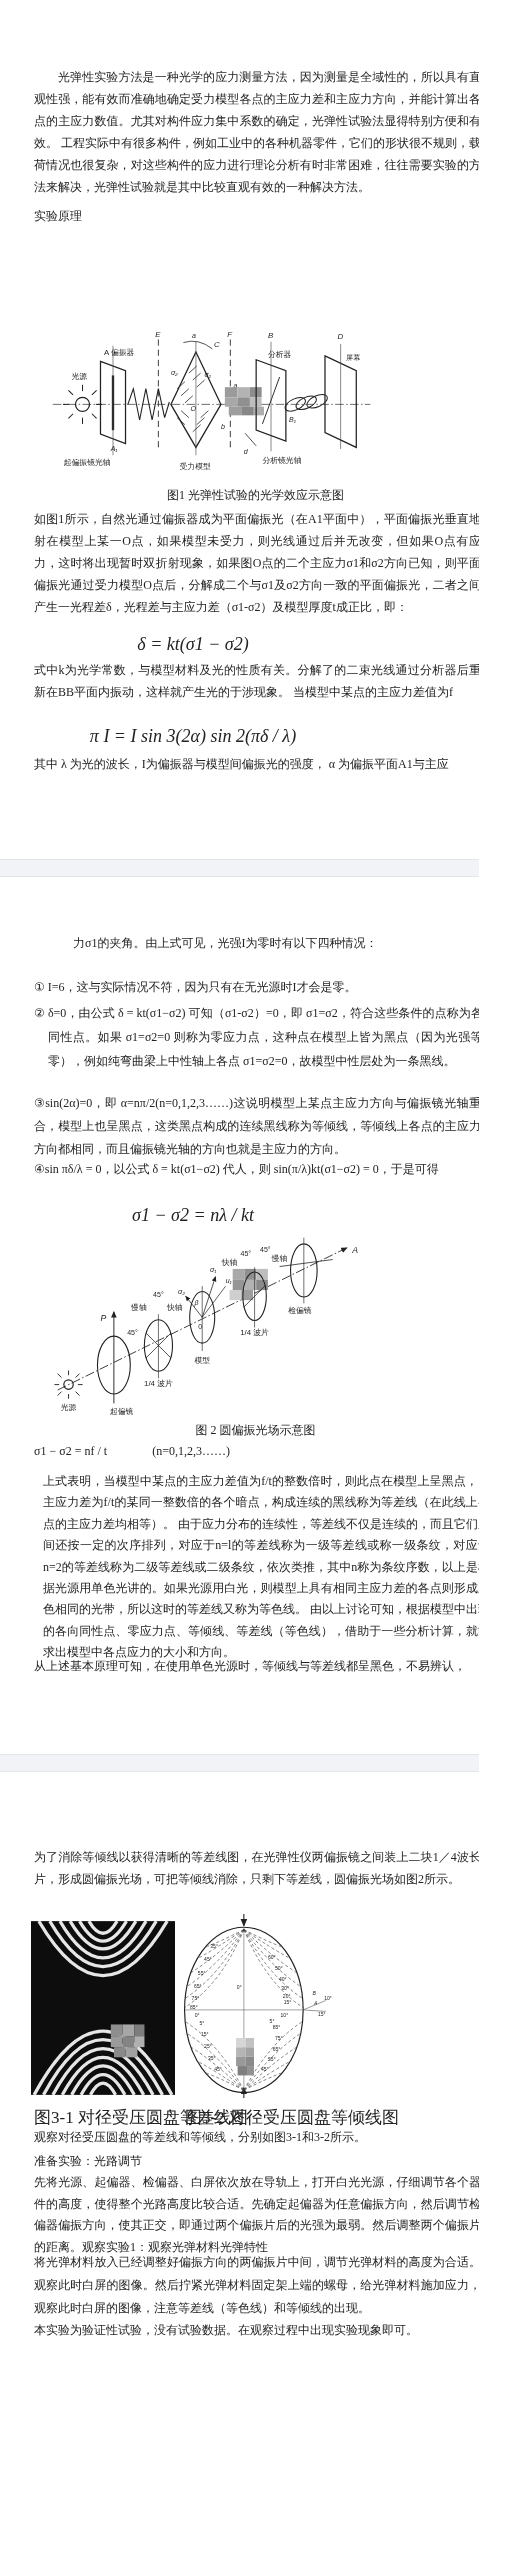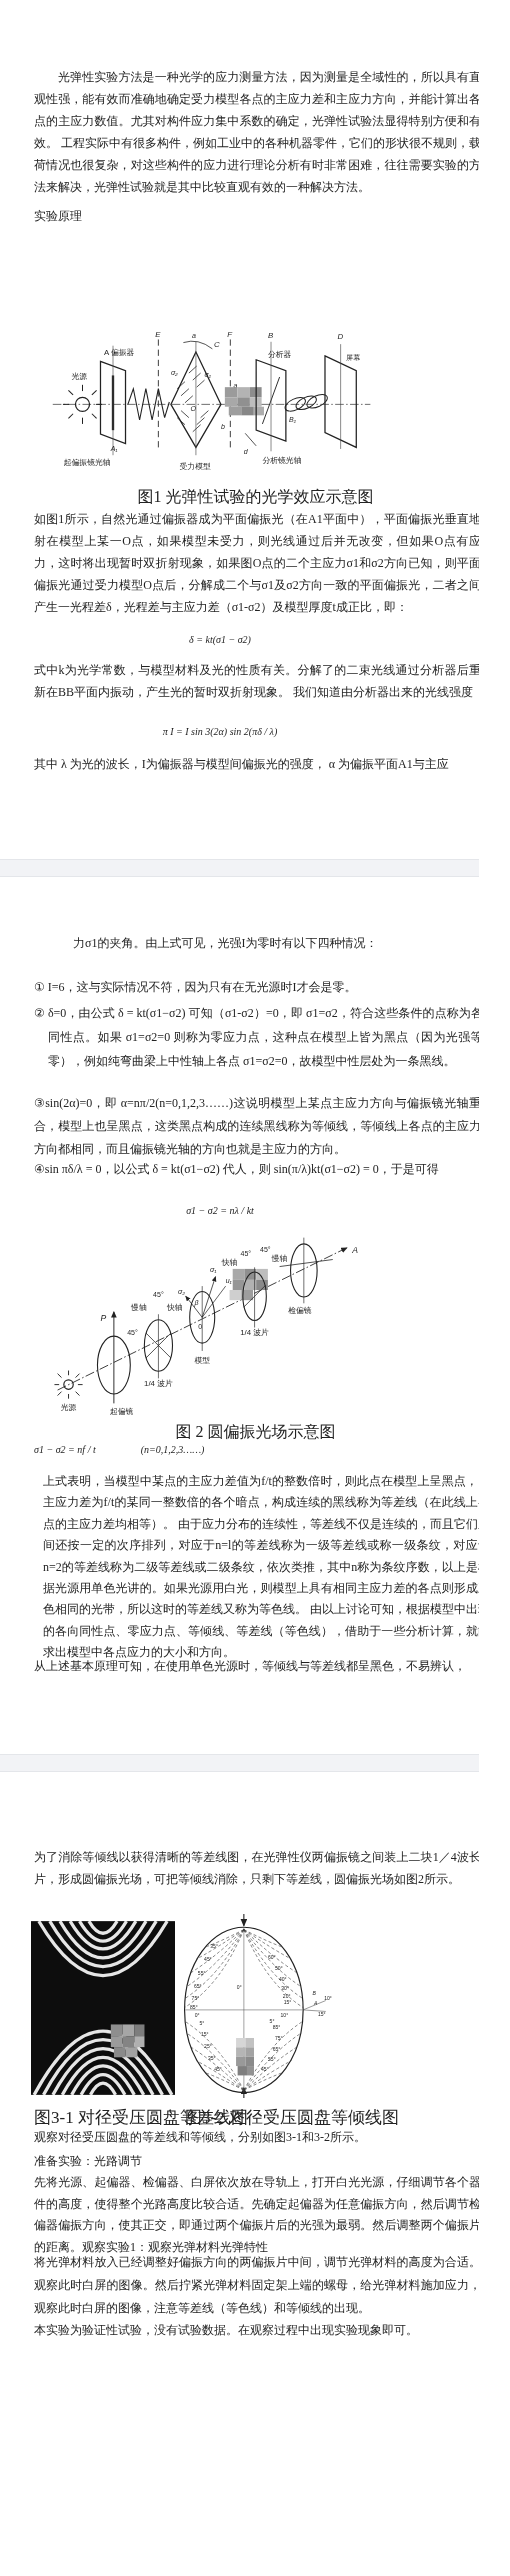--- a/index.html
+++ b/index.html
@@ -4,25 +4,25 @@
 <style>
   html,body{margin:0;padding:0;background:#ffffff;}
   .page{position:relative;width:479px;height:2576px;background:#ffffff;overflow:hidden;
         font-family:"Liberation Serif","DejaVu Serif",serif;color:#232323;border-radius:22px;}
   .blk{position:absolute;left:34px;width:447px;font-size:12px;line-height:22px;text-align:justify;}
   .ind{text-indent:2em;}
   .ind3{text-indent:39px;}
   .hang{padding-left:14px;text-indent:-14px;}
   .lh31{line-height:24px;}
   .lh27{line-height:21.4px;margin-left:9px;}
-  .formula{position:absolute;left:52px;width:336px;text-align:center;font-size:10px;font-style:italic;
+  .formula{position:absolute;left:25px;width:336px;text-align:center;font-size:18px;font-style:italic;
            font-family:"Liberation Serif","DejaVu Serif",serif;}
-  .formula-left{position:absolute;left:34px;width:447px;font-size:10px;font-style:italic;}
+  .formula-left{position:absolute;left:34px;width:447px;font-size:12px;}
   .formula-left .note{margin-left:45px;}
-  .caption{position:absolute;left:0;width:511px;text-align:center;font-size:16px;}
+  .caption{position:absolute;left:0;width:511px;text-align:center;font-size:12px;}
   .cap-abs{position:absolute;font-size:17px;}
   .band{position:absolute;left:0;width:511px;height:16.4px;background:#f2f3f6;
         border-top:0.8px solid #e4e6ea;border-bottom:0.8px solid #e4e6ea;}
   .figsvg{position:absolute;}
   svg text{font-family:"Liberation Sans","DejaVu Sans",sans-serif;fill:#1d1d1d;}
 </style>
 </head>
 <body>
 
 <div class="page">
@@ -131,21 +131,21 @@
     </g>
     <text x="426" y="12" font-size="10" font-style="italic">D</text>
     <text x="437" y="38" font-size="9">屏幕</text>
   </svg>
   <div class="caption" style="top:487px">图1 光弹性试验的光学效应示意图</div>
 
   <div class="blk" style="top:508px">如图1所示，自然光通过偏振器成为平面偏振光（在A1平面中），平面偏振光垂直地射在模型上某一O点，如果模型未受力，则光线通过后并无改变，但如果O点有应力，这时将出现暂时双折射现象，如果图O点的二个主应力σ1和σ2方向已知，则平面偏振光通过受力模型O点后，分解成二个与σ1及σ2方向一致的平面偏振光，二者之间产生一光程差δ，光程差与主应力差（σ1-σ2）及模型厚度t成正比，即：</div>
 
   <div class="formula" style="top:634px">δ = kt(σ1 − σ2)</div>
 
-  <div class="blk" style="top:659px">式中k为光学常数，与模型材料及光的性质有关。分解了的二束光线通过分析器后重新在BB平面内振动，产生光的暂时双折射现象。 我们知道由分析器出来的光线强度</div>
+  <div class="blk" style="top:659px">式中k为光学常数，与模型材料及光的性质有关。分解了的二束光线通过分析器后重新在BB平面内振动，这样就产生光的于涉现象。 当模型中某点的主应力差值为f</div>
 
   <div class="formula" style="top:726px">π I = I sin 3(2α) sin 2(πδ / λ)</div>
 
   <div class="blk" style="top:753px">其中 λ 为光的波长，I为偏振器与模型间偏振光的强度， α 为偏振平面A1与主应</div>
 
   <div class="band" style="top:859px"></div>
 
   <div class="blk ind3" style="top:932px">力σ1的夹角。由上式可见，光强I为零时有以下四种情况：</div>
 
   <div class="blk" style="top:976px">① I=6，这与实际情况不符，因为只有在无光源时I才会是零。</div>

